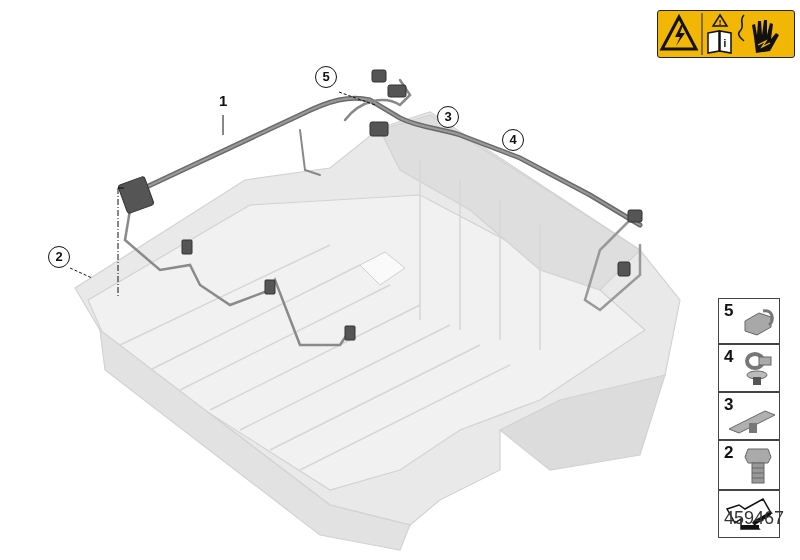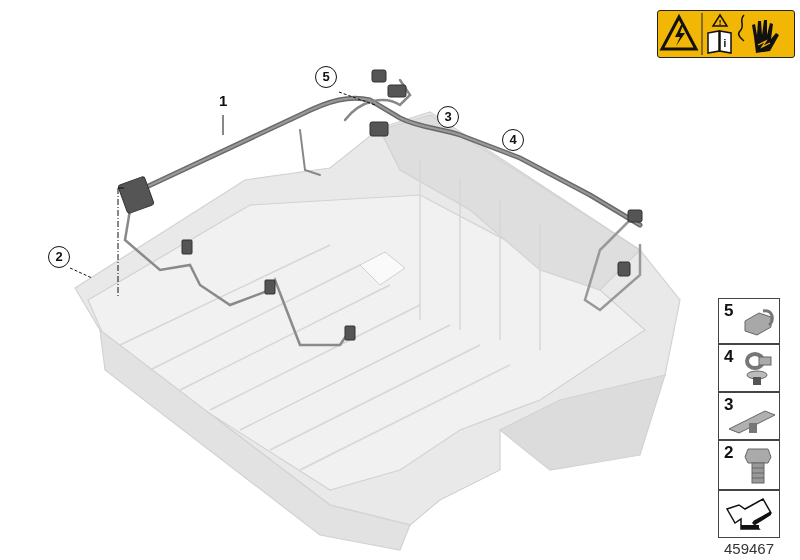--- a/index.html
+++ b/index.html
@@ -4,21 +4,21 @@
 <style>
   html,body{margin:0;padding:0;background:#fff;}
   body{width:800px;height:560px;position:relative;overflow:hidden;font-family:"Liberation Sans",sans-serif;}
   .abs{position:absolute;}
   .callout{position:absolute;width:20px;height:20px;border:1.6px solid #111;border-radius:50%;background:#fff;
     font-weight:bold;font-size:13px;line-height:20px;text-align:center;color:#111;box-sizing:content-box;}
   .plain-label{position:absolute;font-weight:bold;font-size:15px;color:#111;}
   .warn{position:absolute;left:657px;top:10px;width:136px;height:46px;background:#f2b705;border:1.5px solid #222;border-radius:3px;}
   .legend{position:absolute;left:718px;width:60px;border:1px solid #444;background:#fff;}
   .legend .num{position:absolute;left:5px;top:2px;font-weight:bold;font-size:17px;color:#111;}
-  .imgno{position:absolute;left:724px;top:540px;font-size:15px;color:#333;}
+  .imgno{position:absolute;left:724px;top:508px;font-size:18px;color:#333;}
 </style>
 </head>
 <body>
 
 <svg class="abs" style="left:0;top:0" width="800" height="560" viewBox="0 0 800 560">
 
   <g fill="#e9e9e9" stroke="#d2d2d2" stroke-width="1.2">
     <polygon points="75,288 245,180 330,168 380,128 430,112 640,250 680,300 665,375 555,430 500,430 500,470 440,500 410,525 330,505 100,330"></polygon>
     <polygon points="88,300 250,205 420,195 600,290 645,330 540,400 460,430 400,470 330,490 110,350" fill="#f1f1f1"></polygon>
     <polygon points="380,130 430,115 640,250 600,290 540,270 470,210 400,170" fill="#dedede"></polygon>

